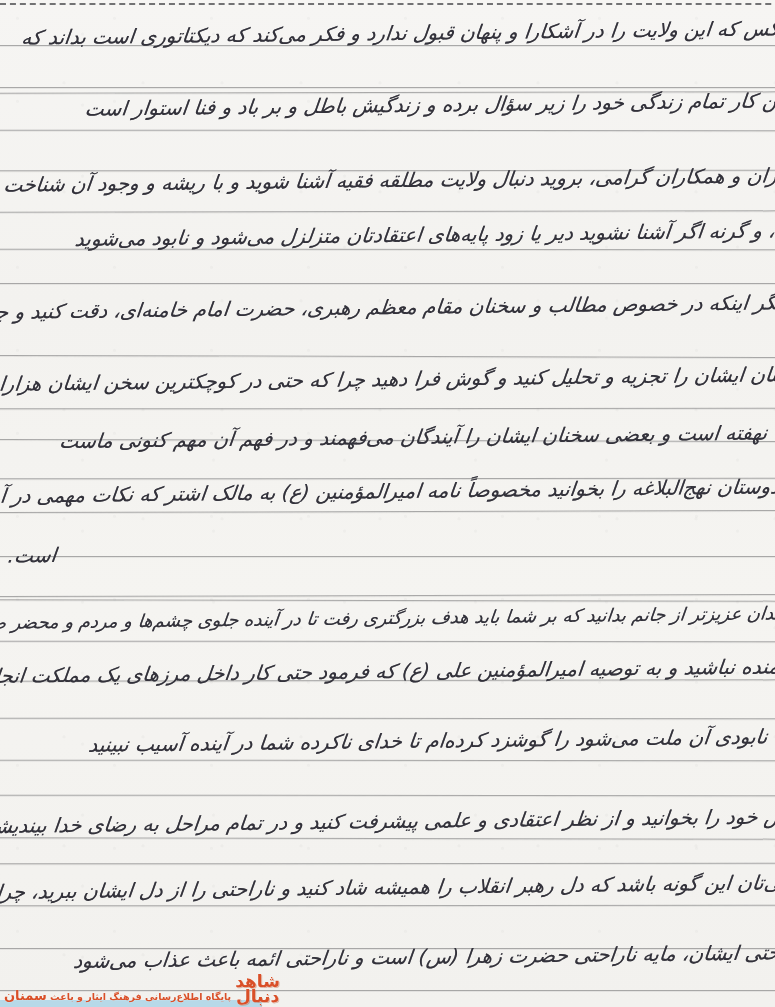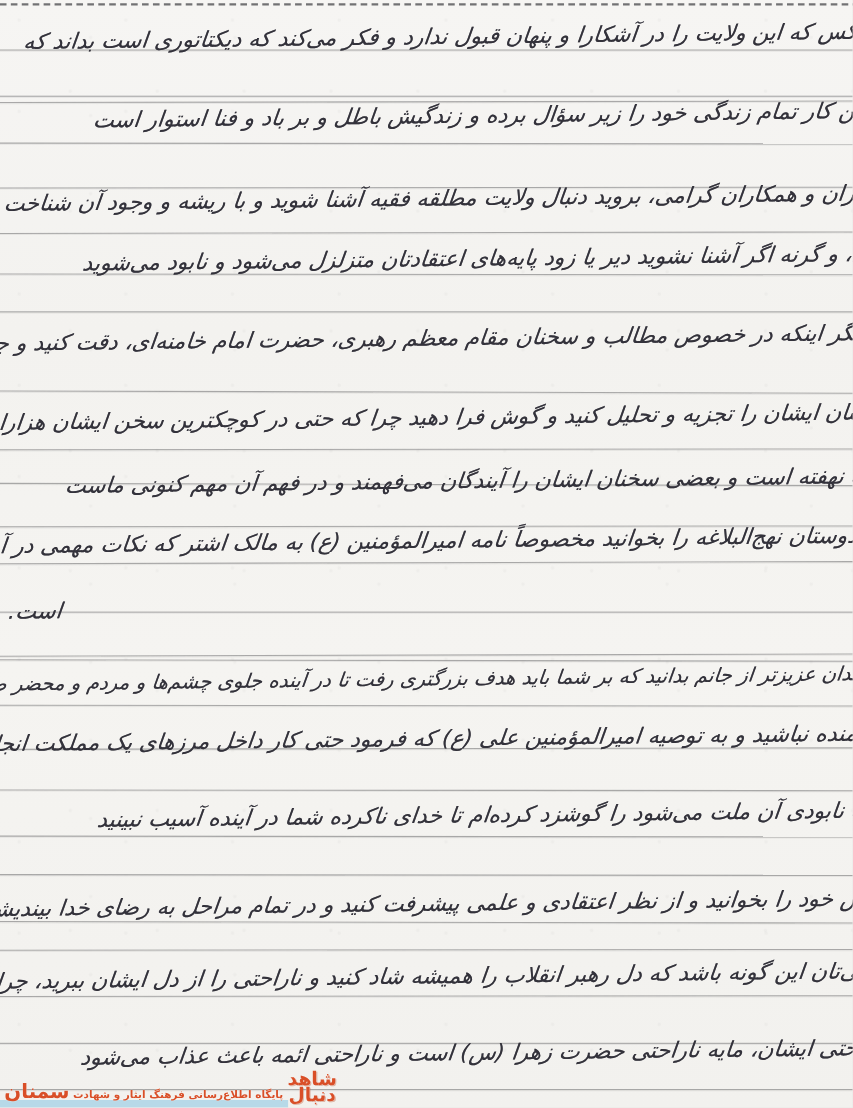--- a/index.html
+++ b/index.html
@@ -80,21 +80,21 @@
   .wm-caption {
     color: #d94f28;
     font-size: 9.5px;
     font-weight: bold;
     line-height: 1.1;
     white-space: nowrap;
     text-shadow: 0 0 1px #fff;
     padding-bottom: 2px;
   }
   .wm-city {
-    font-size: 18px;
+    font-size: 13px;
     font-weight: bold;
     text-align: right;
   }
   .wm-strip {
     position: absolute;
     left: 0;
     bottom: 0;
     width: 262px;
     height: 7px;
     background: #b7d9e8;
@@ -153,18 +153,18 @@
   <div class="hw" style="top:940px">ناراحتی ایشان، مایه ناراحتی حضرت زهرا (س) است و ناراحتی ائمه باعث عذاب می‌شود</div>
 
   <div class="wm-strip"></div>
 
   <div class="watermark">
     <div class="wm-mark">
       <div>شاهد</div>
       <div>دنبال</div>
     </div>
     <div class="wm-caption">
-      <span>پایگاه اطلاع‌رسانی فرهنگ ایثار و شهادت</span>
+      <span>پایگاه اطلاع‌رسانی فرهنگ ایثار و باعث</span>
       <span class="wm-city">سمنان</span>
     </div>
   </div>
 
 </div>
 
 </body></html>

